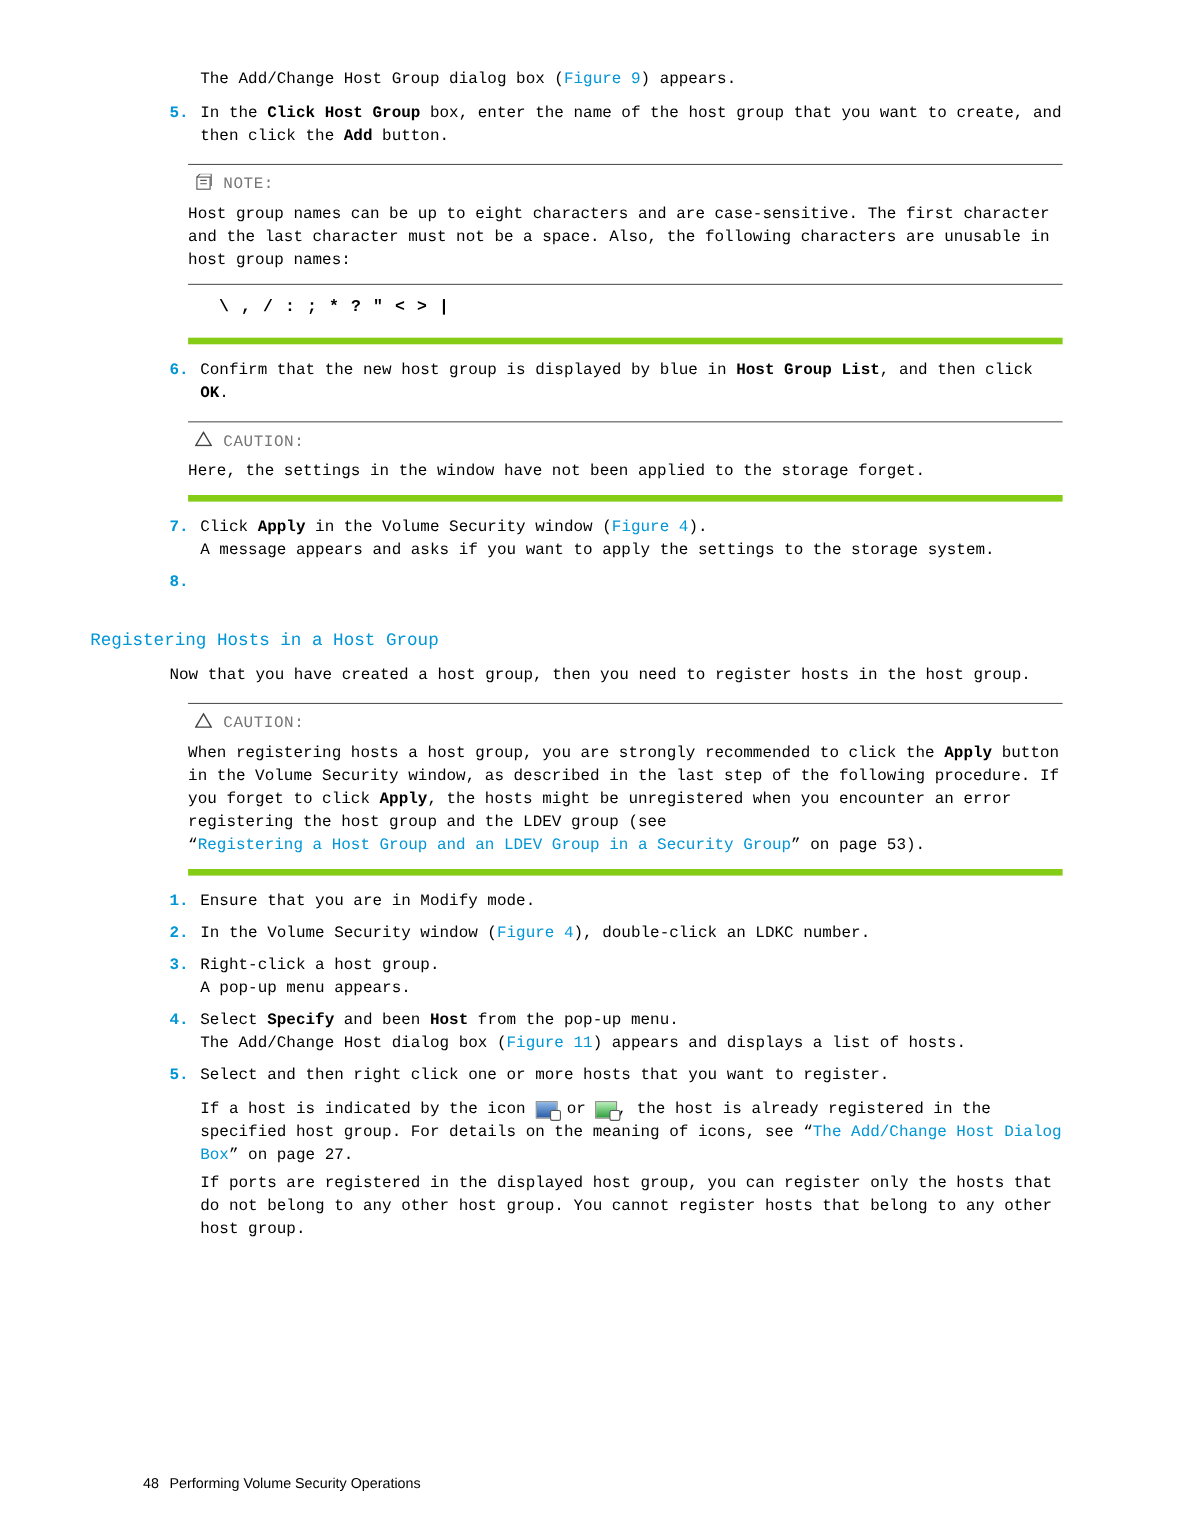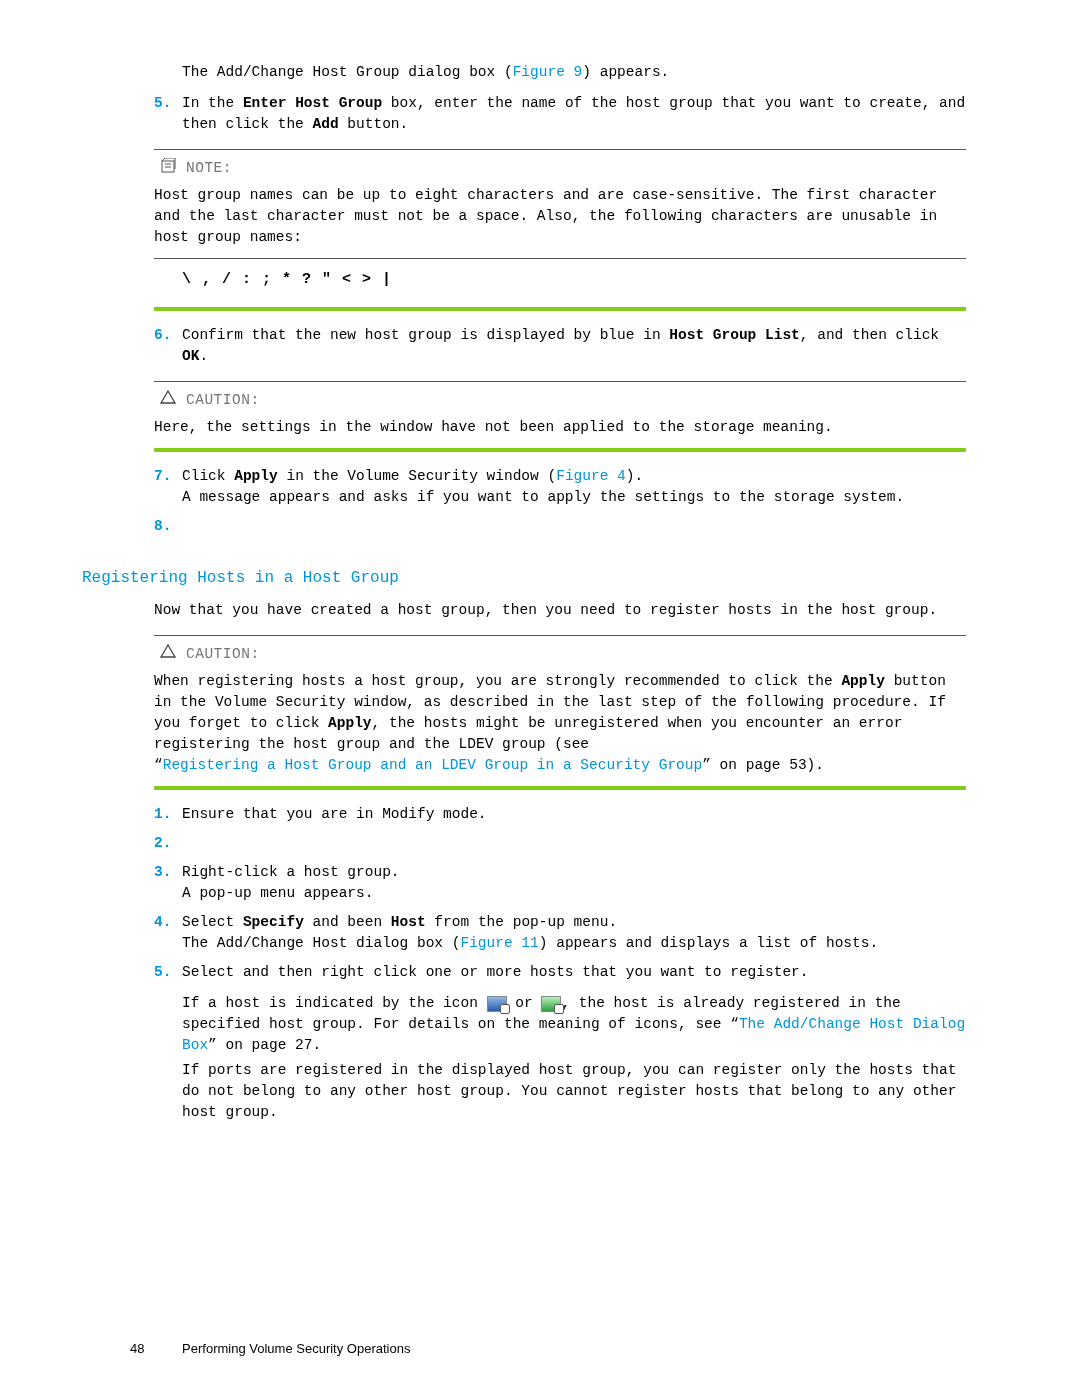--- a/index.html
+++ b/index.html
@@ -30,22 +30,22 @@
     color: #0096d6;
     font-weight: bold;
     width: 28px;
     flex-shrink: 0;
   }
   .link {
     color: #0096d6;
   }
   .admonition {
     border-top: 1px solid #555;
-    border-bottom: 4px solid #84cc16;
-    margin: 14px 0 14px 0;
+    border-bottom: 6px solid #84cc16;
+    margin: 14px 0 14px 17px;
     padding: 8px 0 10px 0;
     position: relative;
   }
   .admon-icon {
     position: absolute;
     left: 6px;
     top: 8px;
     font-size: 15px;
   }
   .admon-title {
@@ -80,21 +80,21 @@
     margin-left: 0px;
     margin-bottom: 12px;
   }
   .footer {
     position: absolute;
     bottom: 38px;
     left: 130px;
     font-size: 13px;
   }
   .footer-num {
-    margin-right: 34px;
+    margin-right: 6px;
   }
   .b { font-weight: bold; }
   .para-indent {
     margin-left: 28px;
     margin-top: 4px;
     margin-bottom: 10px;
   }
   .host-icon-a, .host-icon-b {
     display: inline-block;
     width: 18px;
@@ -125,21 +125,21 @@
 <div class="page">
   <div class="content">
 
     <div class="para-indent">
       <span>The Add/Change Host Group dialog box (</span><span class="link">Figure 9</span><span>) appears.</span>
     </div>
 
     <div class="ol-step">
       <div class="ol-num">5.</div>
       <div>
-        <span>In the </span><span class="b">Enter Host Group</span><span> box, enter the name of the host group that you want to create, and then click the </span><span class="b">Add</span><span> button.</span>
+        <span>In the </span><span class="b">Click Host Group</span><span> box, enter the name of the host group that you want to create, and then click the </span><span class="b">Add</span><span> button.</span>
       </div>
     </div>
 
     <div class="admonition">
       <span class="admon-icon">
         <svg width="18" height="16" viewBox="0 0 18 16">
             <rect x="2" y="3" width="12" height="11" fill="none" stroke="#555"></rect>
             <path d="M2 3 L5 0 L15 0 L15 11" fill="none" stroke="#555"></path>
             <line x1="5" y1="6" x2="11" y2="6" stroke="#555"></line>
             <line x1="5" y1="9" x2="11" y2="9" stroke="#555"></line>
@@ -158,21 +158,21 @@
       </div>
     </div>
 
     <div class="admonition">
       <span class="admon-icon">
         <svg width="16" height="14" viewBox="0 0 16 14">
             <path d="M8 1 L15 13 L1 13 Z" fill="none" stroke="#444" stroke-width="1.3"></path>
           </svg>
       </span>
       <div class="admon-title">CAUTION:</div>
-      <div class="admon-body">Here, the settings in the window have not been applied to the storage meaning.</div>
+      <div class="admon-body">Here, the settings in the window have not been applied to the storage forget.</div>
     </div>
 
     <div class="ol-step">
       <div class="ol-num">7.</div>
       <div>
         <span>Click </span><span class="b">Apply</span><span> in the Volume Security window (</span><span class="link">Figure 4</span><span>).</span>
         <div>A message appears and asks if you want to apply the settings to the storage system.</div>
       </div>
     </div>
 
@@ -198,20 +198,23 @@
     </div>
 
 
     <div class="ol-step">
       <div class="ol-num">1.</div>
       <div>Ensure that you are in Modify mode.</div>
     </div>
 
     <div class="ol-step">
       <div class="ol-num">2.</div>
+      <div>
+        <span>In the Volume Security window (</span><span class="link">Figure 4</span><span>), double-click an LDKC number.</span>
+      </div>
     </div>
 
     <div class="ol-step">
       <div class="ol-num">3.</div>
       <div>
         <span>Right-click a host group.</span>
         <div>A pop-up menu appears.</div>
       </div>
     </div>
 

